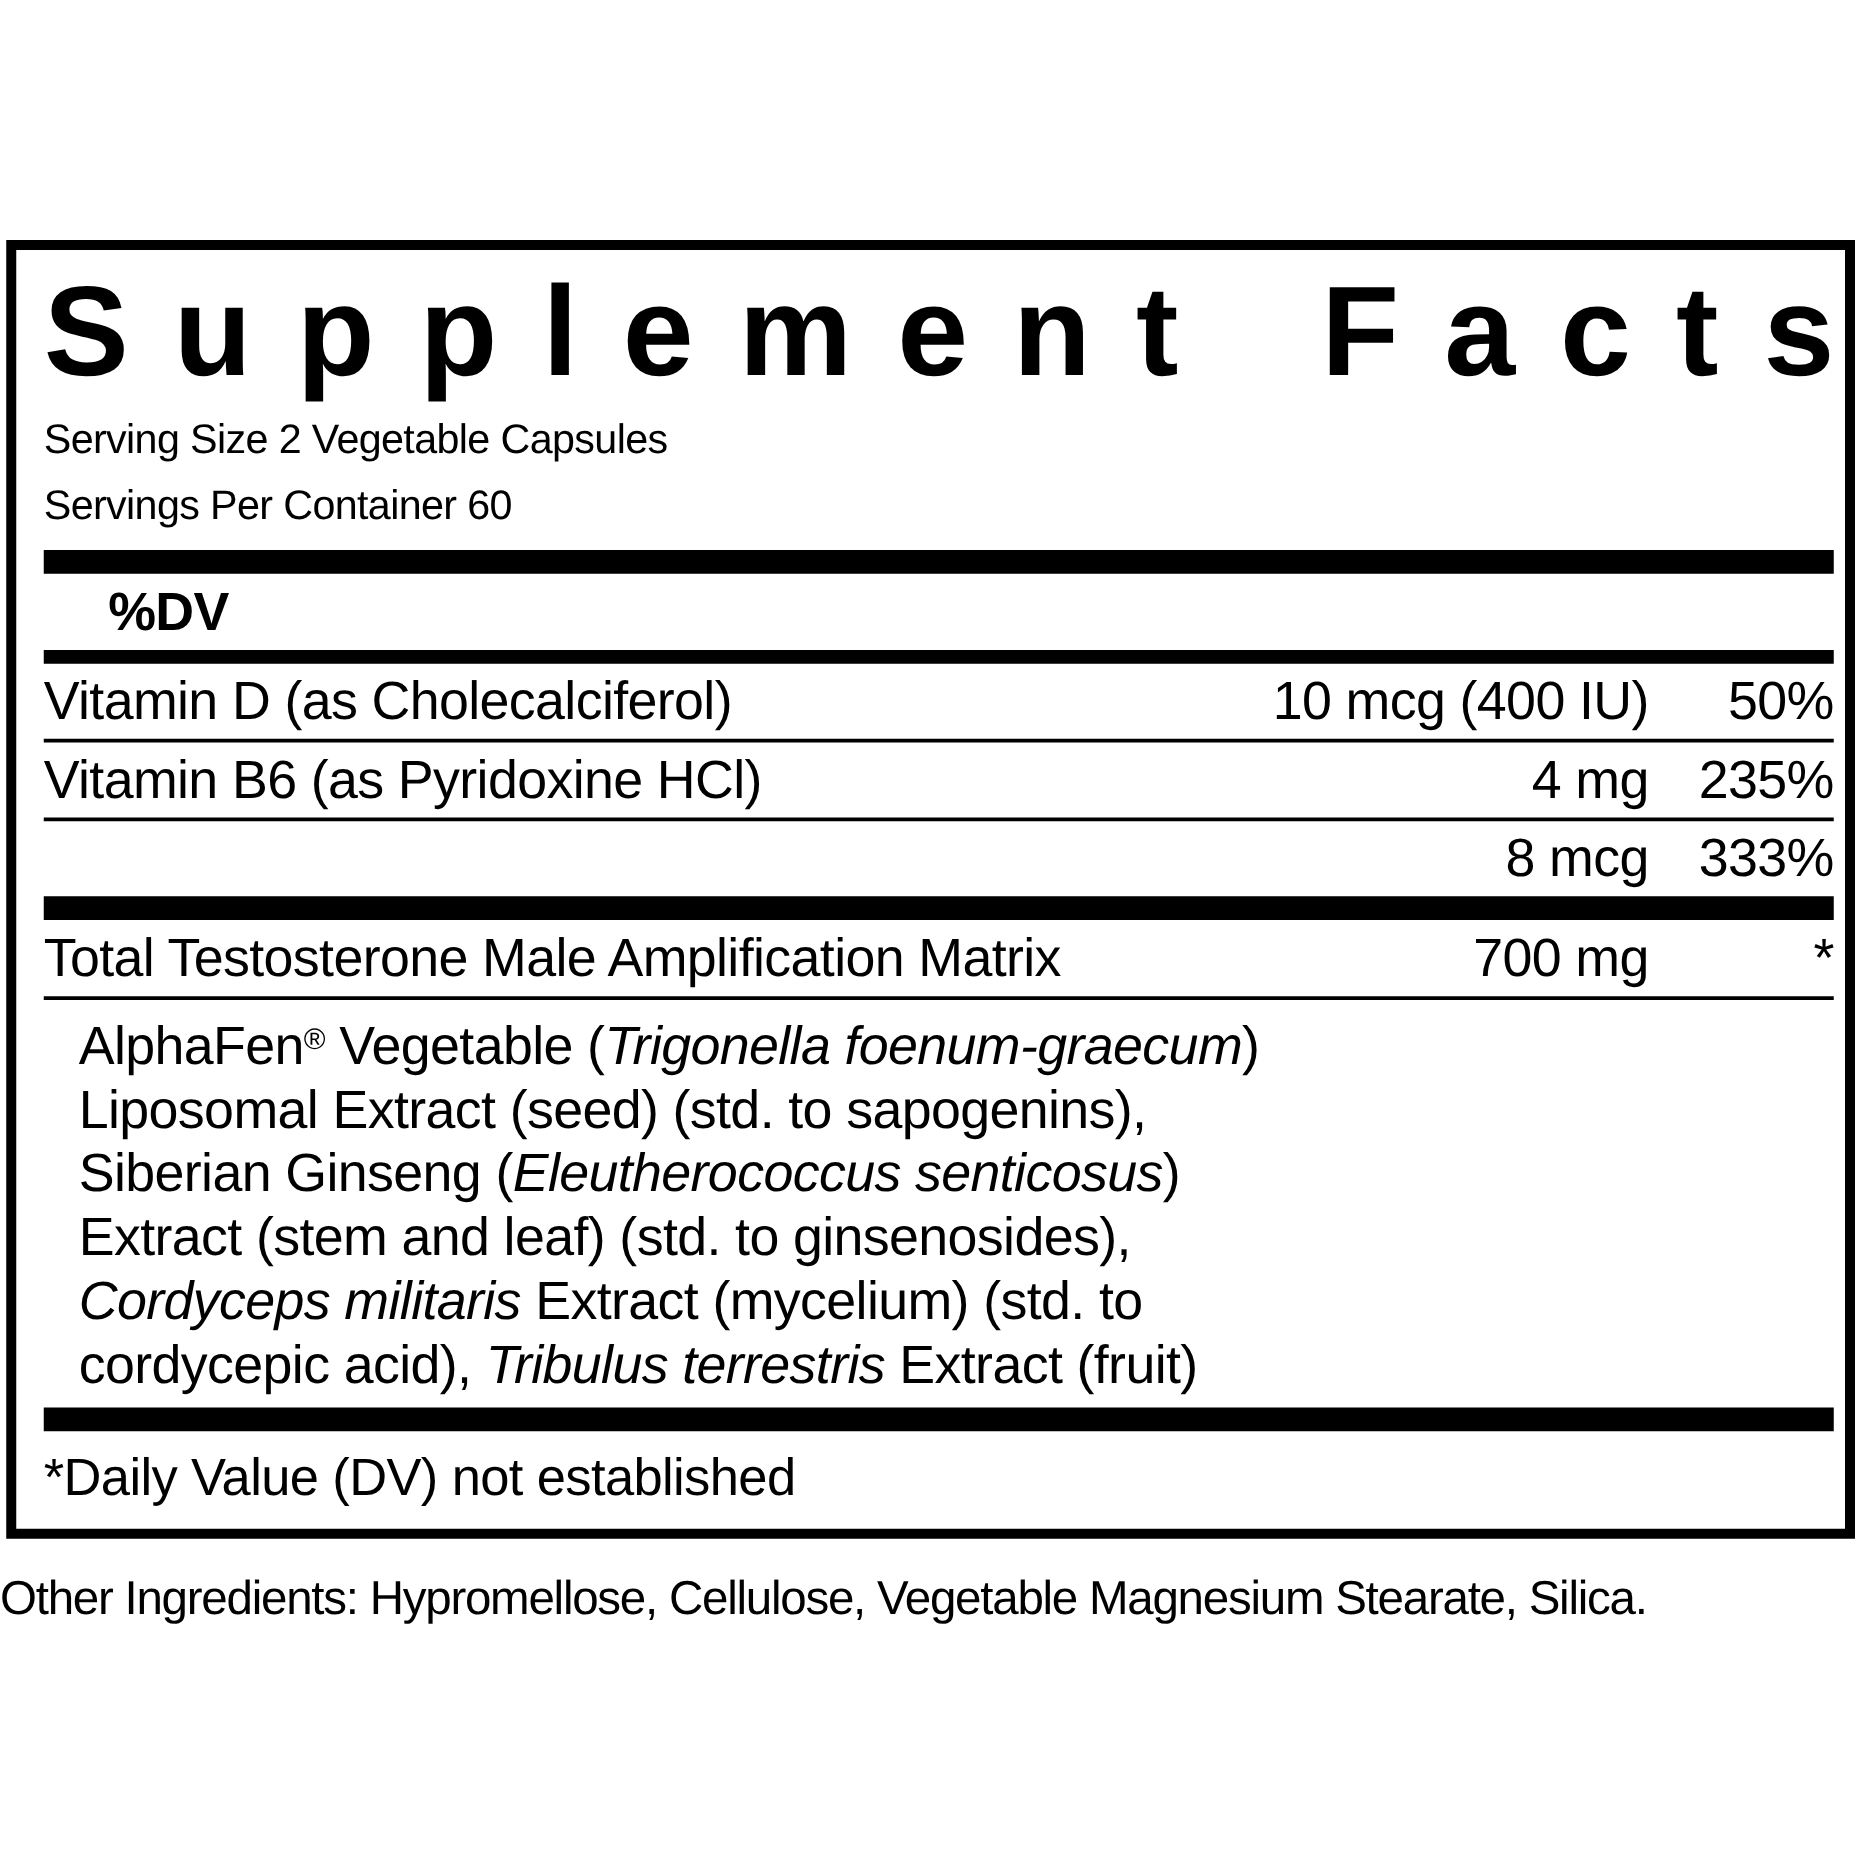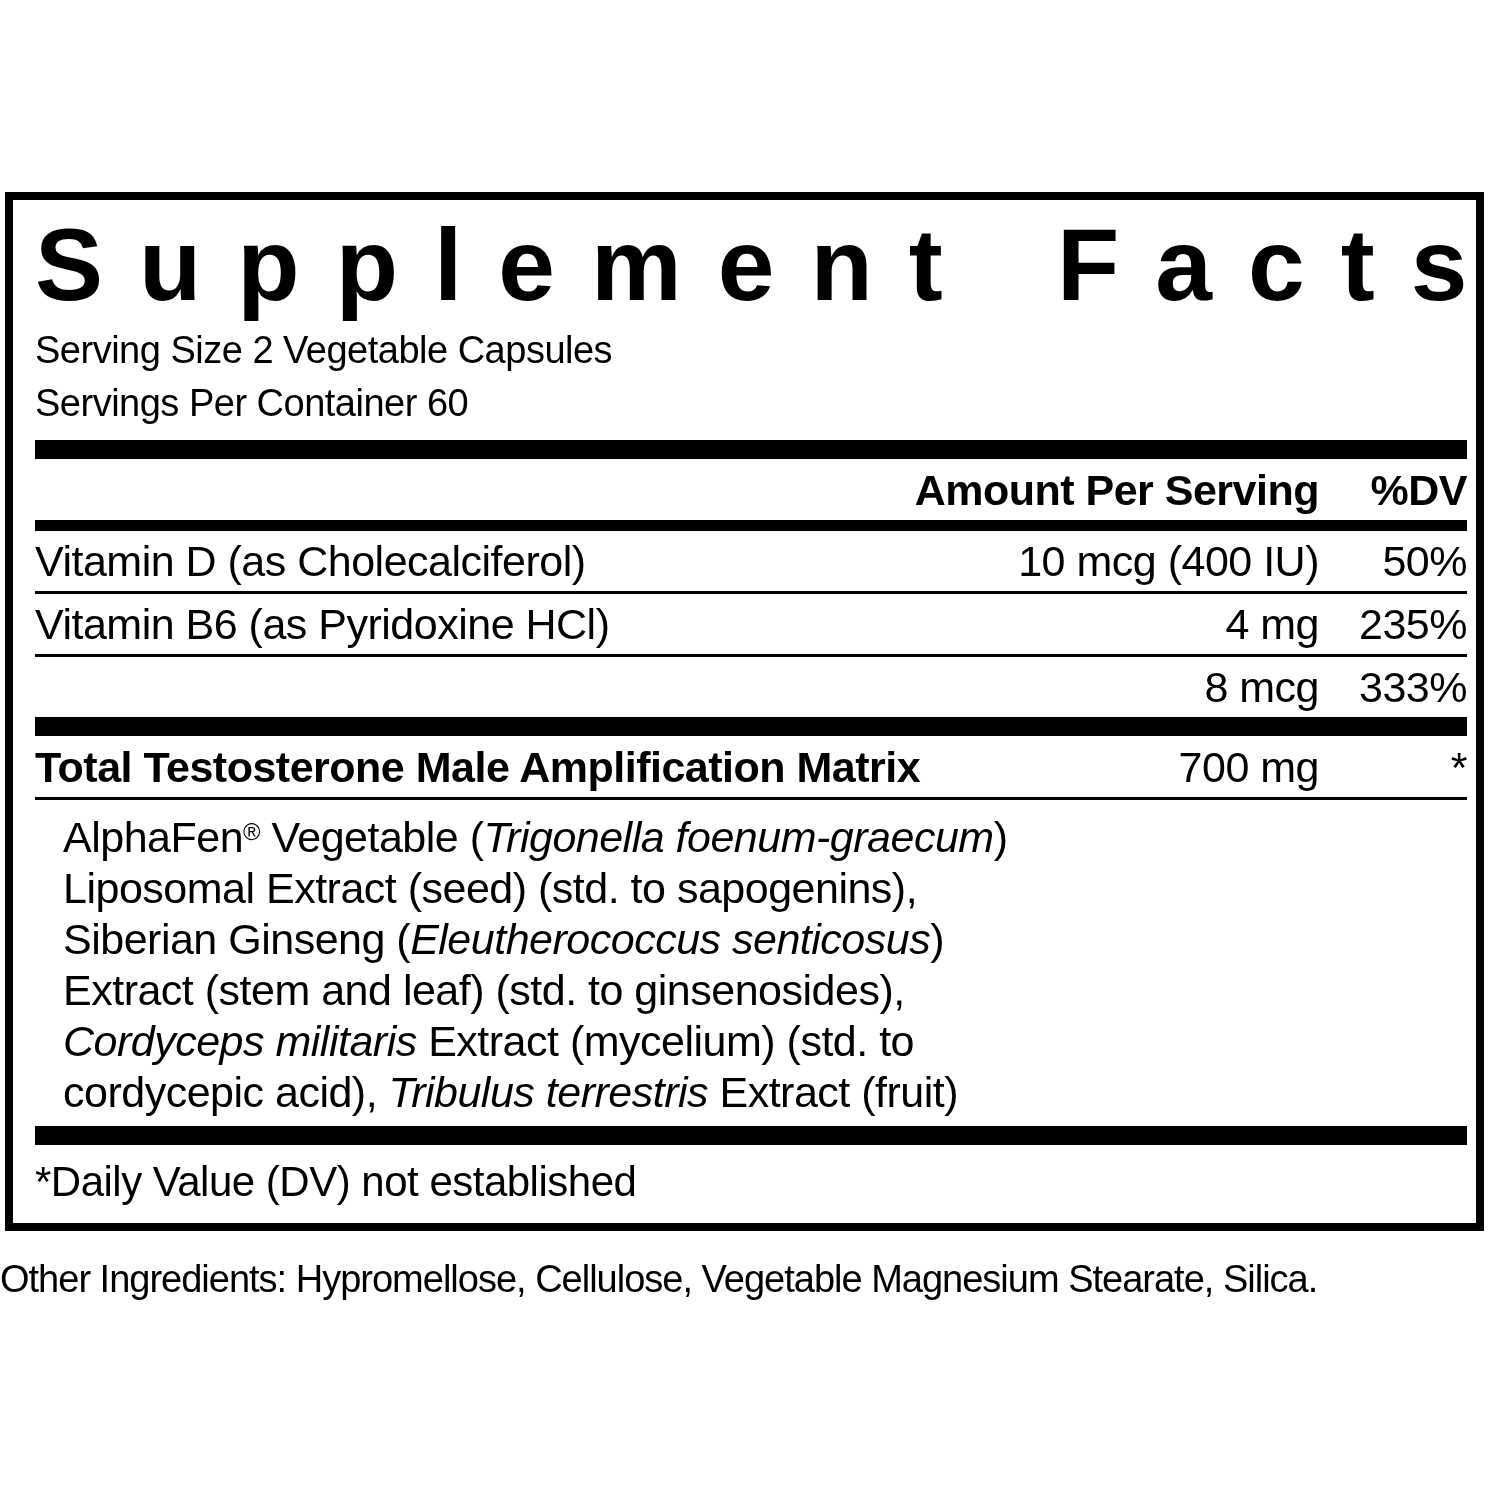--- a/index.html
+++ b/index.html
@@ -26,21 +26,21 @@
     font-size: 102px;
     font-weight: bold;
     letter-spacing: 36px;
     word-spacing: 14px;
     line-height: 1.04;
     white-space: nowrap;
     margin: 4px 0 6px 0;
   }
 
   .serving-line {
-    font-size: 38px;
+    font-size: 33px;
     line-height: 53px;
     letter-spacing: -0.5px;
   }
 
   .bar { background: #000; width: 100%; }
   .bar.heavy  { height: 19px; }
   .bar.medium { height: 11px; }
   .bar.mt { margin-top: 10px; }
   .hairline { background: #000; width: 100%; height: 3px; }
 
@@ -57,21 +57,21 @@
 
   .nutrient-row {
     display: flex;
     align-items: baseline;
     font-size: 43px;
     letter-spacing: -0.5px;
     padding: 6px 0 5px 0;
   }
   .nutrient-row .row-amount { margin-left: auto; white-space: nowrap; }
   .nutrient-row .row-name { white-space: nowrap; }
-  .nutrient-row.matrix-row .row-name { font-weight: bold; }
+  .nutrient-row.matrix-row .row-name { font-weight: normal; }
   .nutrient-row.matrix-row { padding: 7px 0 5px 0; }
 
   .matrix-desc {
     padding: 7px 0 8px 28px;
     font-size: 43px;
     line-height: 51px;
     letter-spacing: -0.5px;
   }
   .matrix-desc .ital { font-style: italic; }
   .matrix-desc .regmark {
@@ -101,21 +101,20 @@
 <div class="label-box">
 
   <div class="sf-title">Supplement Facts</div>
 
   <div class="serving-line">Serving Size 2 Vegetable Capsules</div>
   <div class="serving-line">Servings Per Container 60</div>
 
   <div class="bar heavy mt"></div>
 
   <div class="cols-header">
-    <span class="col-amount">Amount Per Serving</span>
     <span class="col-dv">%DV</span>
   </div>
 
   <div class="bar medium"></div>
 
   <div>
       <div class="nutrient-row">
         <span class="row-name">Vitamin D (as Cholecalciferol)</span>
         <span class="row-amount">10 mcg (400 IU)</span>
         <span class="col-dv">50%</span>

